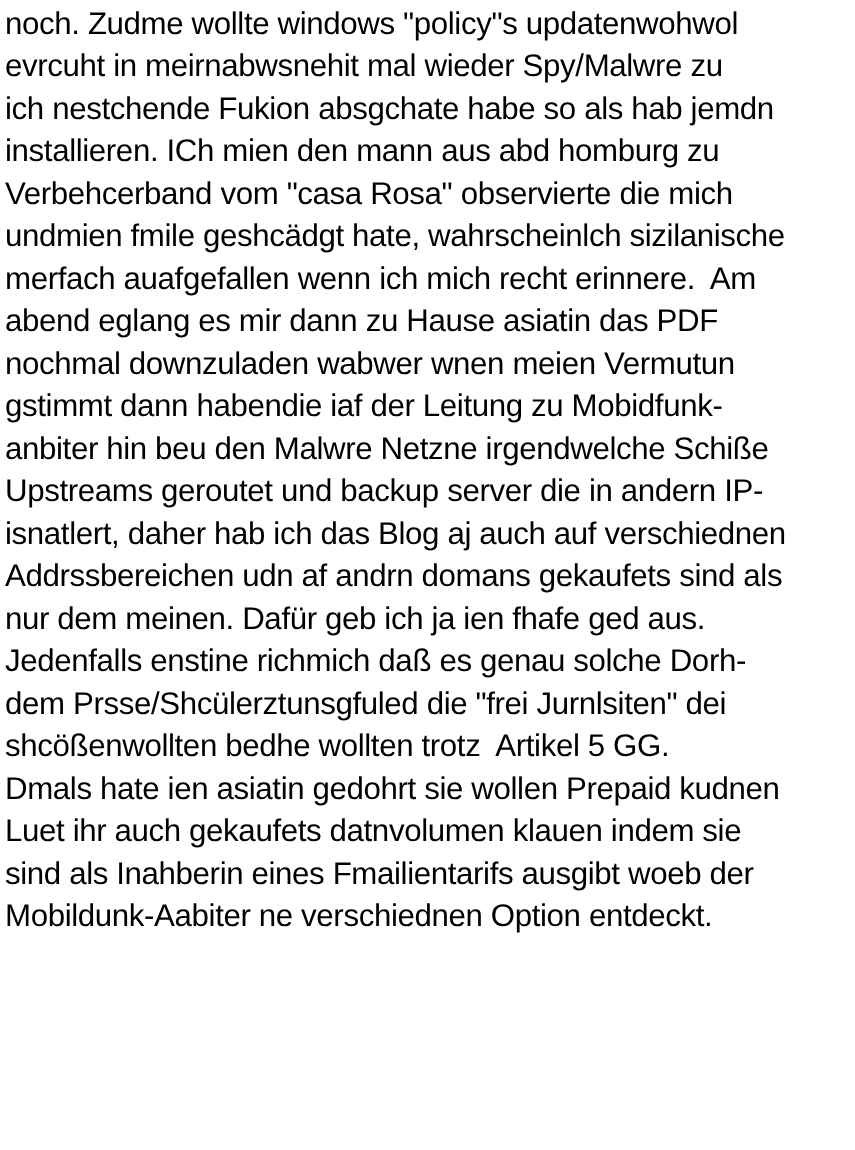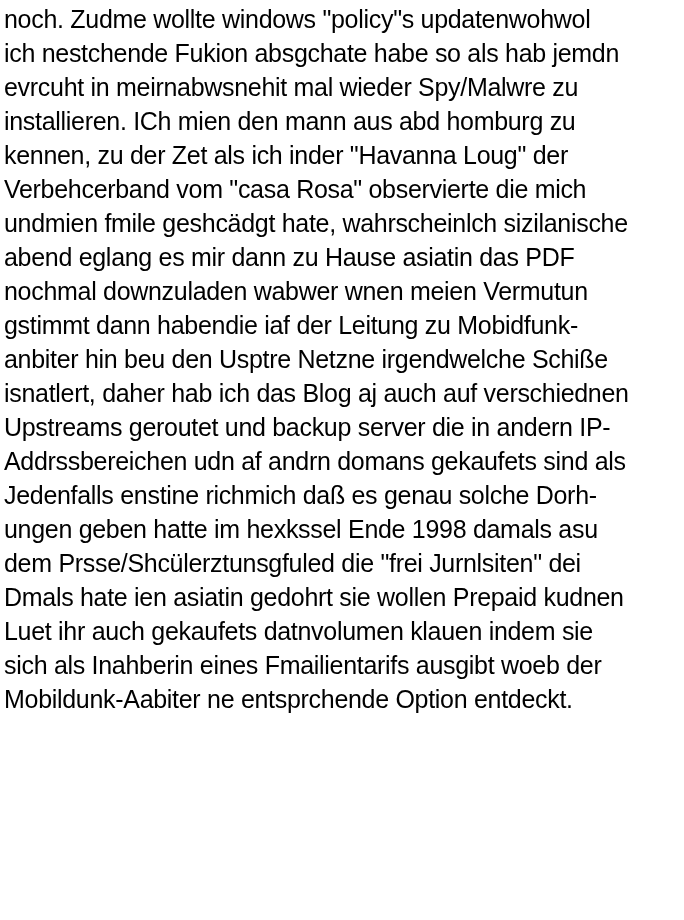--- a/index.html
+++ b/index.html
@@ -29,34 +29,35 @@
     white-space: pre;
     overflow: visible;
   }
 </style>
 </head>
 <body>
 
 <div class="doc-page">
   <div>
       <div class="text-line">noch. Zudme wollte windows "policy"s updatenwohwol</div>
+      <div class="text-line">evrcuht in meirnabwsnehit mal wieder Spy/Malwre zu</div>
       <div class="text-line">ich nestchende Fukion absgchate habe so als hab jemdn</div>
-      <div class="text-line">evrcuht in meirnabwsnehit mal wieder Spy/Malwre zu</div>
       <div class="text-line">installieren. ICh mien den mann aus abd homburg zu</div>
-      <div class="text-line">kennen, zu der Zet als ich inder "Havanna Loug" der</div>
       <div class="text-line">Verbehcerband vom "casa Rosa" observierte die mich</div>
       <div class="text-line">undmien fmile geshcädgt hate, wahrscheinlch sizilanische</div>
+      <div class="text-line">merfach auafgefallen wenn ich mich recht erinnere.  Am</div>
       <div class="text-line">abend eglang es mir dann zu Hause asiatin das PDF</div>
       <div class="text-line">nochmal downzuladen wabwer wnen meien Vermutun</div>
       <div class="text-line">gstimmt dann habendie iaf der Leitung zu Mobidfunk-</div>
-      <div class="text-line">anbiter hin beu den Usptre Netzne irgendwelche Schiße</div>
+      <div class="text-line">anbiter hin beu den Malwre Netzne irgendwelche Schiße</div>
+      <div class="text-line">Upstreams geroutet und backup server die in andern IP-</div>
       <div class="text-line">isnatlert, daher hab ich das Blog aj auch auf verschiednen</div>
-      <div class="text-line">Upstreams geroutet und backup server die in andern IP-</div>
       <div class="text-line">Addrssbereichen udn af andrn domans gekaufets sind als</div>
+      <div class="text-line">nur dem meinen. Dafür geb ich ja ien fhafe ged aus.</div>
       <div class="text-line">Jedenfalls enstine richmich daß es genau solche Dorh-</div>
-      <div class="text-line">ungen geben hatte im hexkssel Ende 1998 damals asu</div>
       <div class="text-line">dem Prsse/Shcülerztunsgfuled die "frei Jurnlsiten" dei</div>
+      <div class="text-line">shcößenwollten bedhe wollten trotz  Artikel 5 GG.</div>
       <div class="text-line">Dmals hate ien asiatin gedohrt sie wollen Prepaid kudnen</div>
       <div class="text-line">Luet ihr auch gekaufets datnvolumen klauen indem sie</div>
-      <div class="text-line">sich als Inahberin eines Fmailientarifs ausgibt woeb der</div>
-      <div class="text-line">Mobildunk-Aabiter ne entsprchende Option entdeckt.</div>
+      <div class="text-line">sind als Inahberin eines Fmailientarifs ausgibt woeb der</div>
+      <div class="text-line">Mobildunk-Aabiter ne verschiednen Option entdeckt.</div>
     </div>
 </div>
 
 </body></html>

